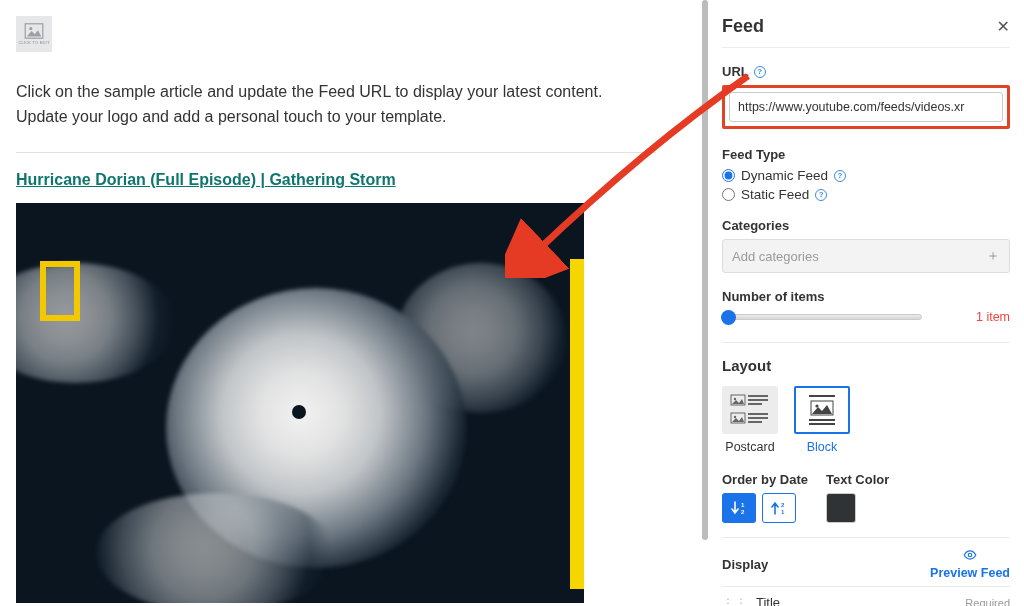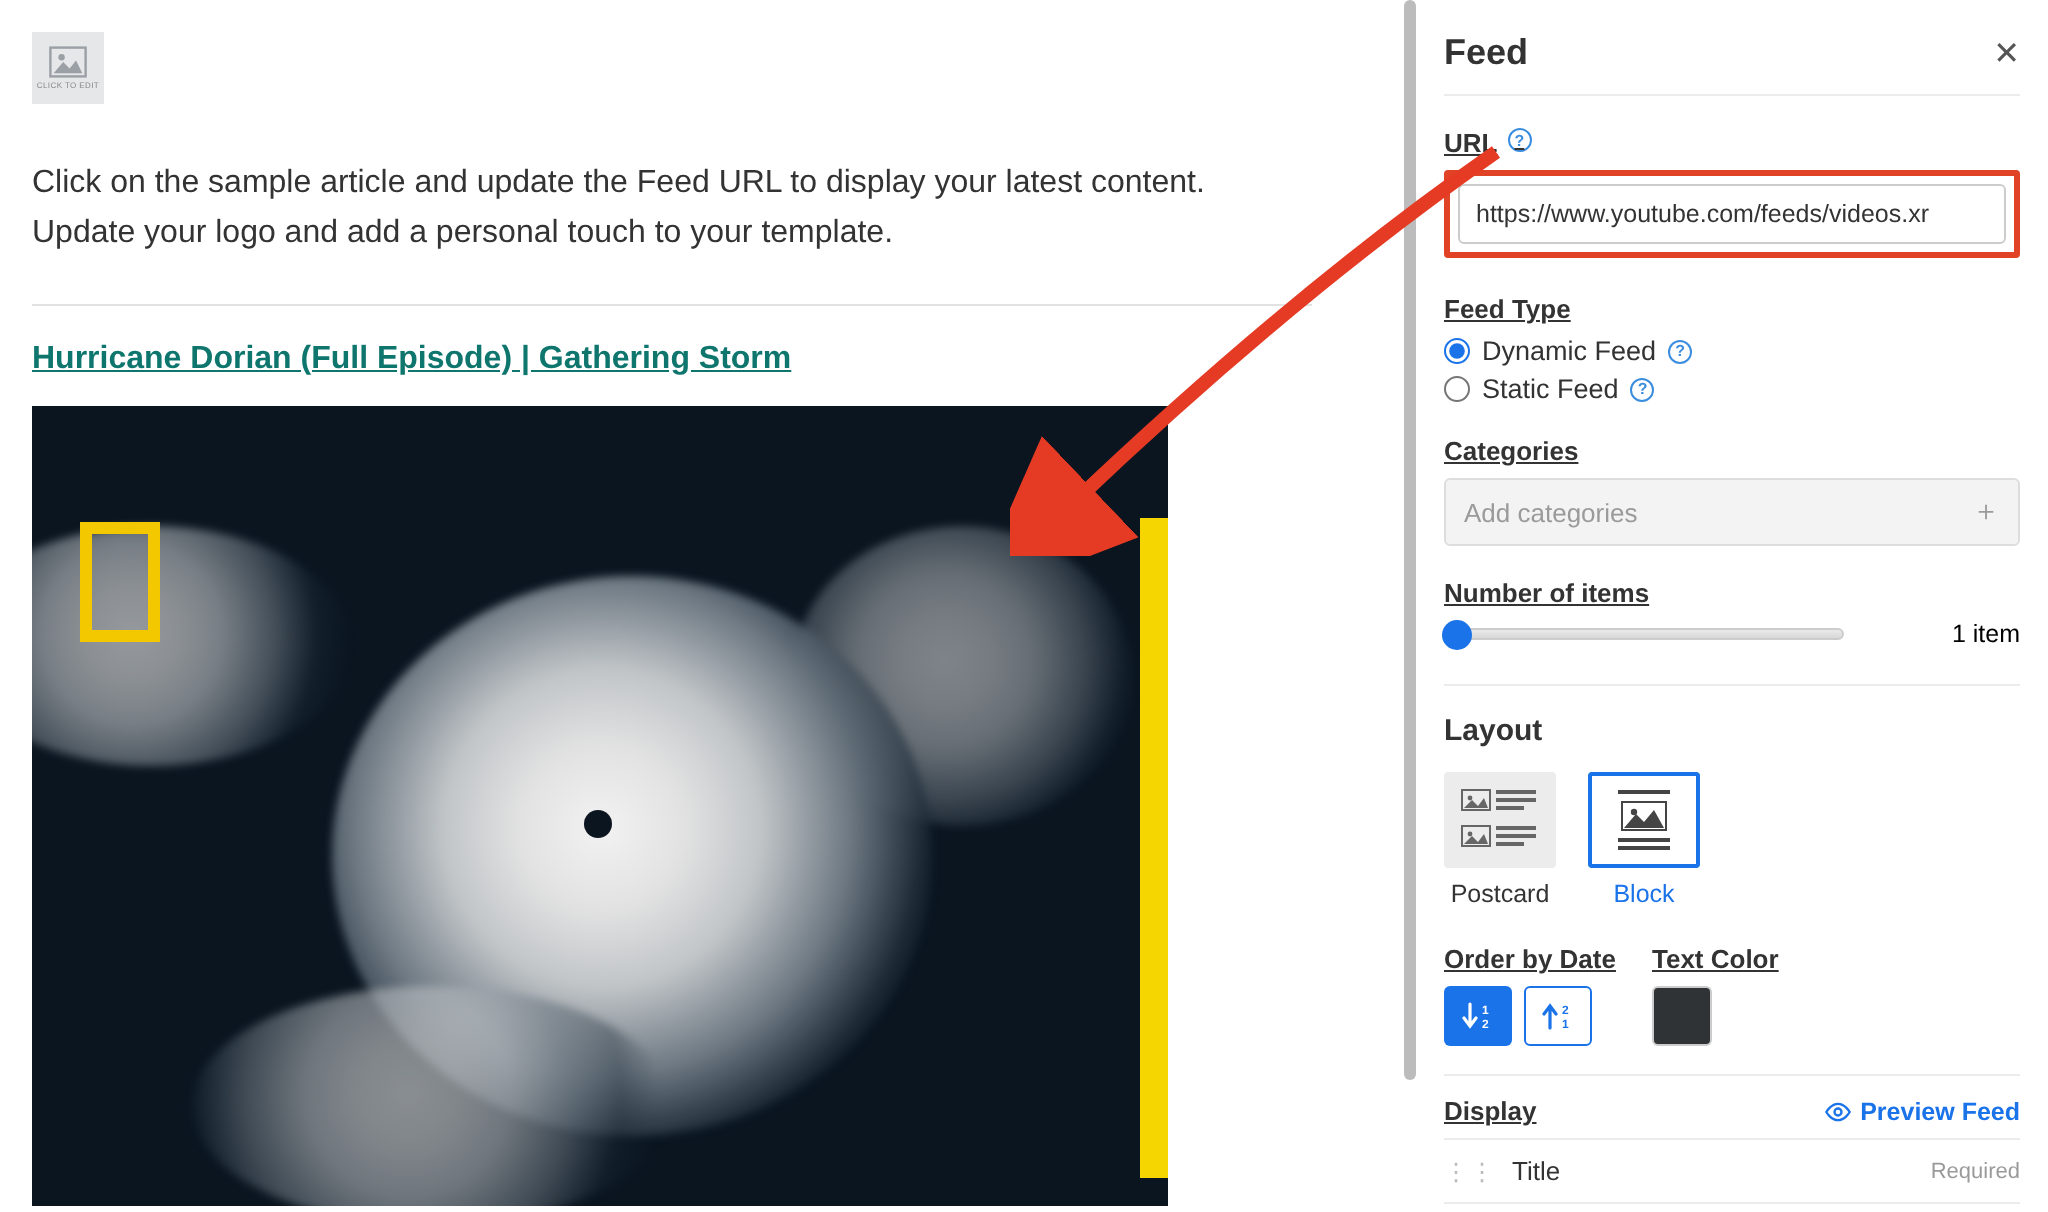--- a/index.html
+++ b/index.html
@@ -147,23 +147,22 @@
     margin-bottom: 16px;
   }
   .side-header h2 { font-size: 18px; font-weight: 700; }
   .close { font-size: 16px; color: #555; cursor: pointer; }
   .field-label {
     font-size: 13px;
     font-weight: 700;
     color: #333;
     margin-bottom: 6px;
     display: flex;
-    align-items: flex-start;
+    align-items: center;
     gap: 5px;
-    text-decoration: underline;
   }
   .help-circle {
     display: inline-flex;
     align-items: center;
     justify-content: center;
     width: 12px; height: 12px;
     border: 1px solid #3b8dde;
     border-radius: 50%;
     color: #3b8dde;
     font-size: 8px;
@@ -207,21 +206,21 @@
     border: 1px solid #ccc;
     border-radius: 3px;
   }
   .slider-thumb {
     position: absolute;
     left: -2px; top: -5px;
     width: 15px; height: 15px;
     background: #1a73e8;
     border-radius: 50%;
   }
-  .slider-val { font-size: 12.5px; color: #000000; white-space: nowrap; margin-left: 44px; }
+  .slider-val { font-size: 12.5px; color: #ef4444; white-space: nowrap; margin-left: 44px; }
   .sep { border: none; border-top: 1px solid #ececec; margin: 18px 0 14px; }
 
   .layout-title { font-size: 15px; font-weight: 700; margin-bottom: 12px; }
   .layout-cards { display: flex; gap: 16px; margin-bottom: 18px; }
   .layout-card { text-align: center; font-size: 12.5px; }
   .layout-thumb {
     width: 56px; height: 48px;
     display: flex; align-items: center; justify-content: center;
     border-radius: 2px;
     margin-bottom: 6px;
@@ -246,21 +245,21 @@
     background: #2f3336;
     border: 1px solid #ccc;
     border-radius: 3px;
   }
 
   .display-row {
     display: flex; justify-content: space-between; align-items: center;
     border-top: 1px solid #ececec;
     padding-top: 10px; margin-bottom: 6px;
   }
-  .preview-link { color: #1a73e8; font-size: 12.5px; font-weight: 600; display: flex; align-items: center; gap: 4px; }
+  .preview-link { color: #1a73e8; font-size: 12.5px; font-weight: 600; display: flex; align-items: center; gap: 4px; flex-direction: column; }
   .eye { width: 14px; height: 14px; }
   .title-row {
     display: flex; align-items: center; justify-content: space-between;
     border-top: 1px solid #ececec;
     border-bottom: 1px solid #ececec;
     padding: 8px 0;
   }
   .title-left { display: flex; align-items: center; gap: 8px; }
   .drag-dots { color: #bbb; font-size: 12px; letter-spacing: 1px; }
   .req { font-size: 11px; color: #9a9a9a; }

